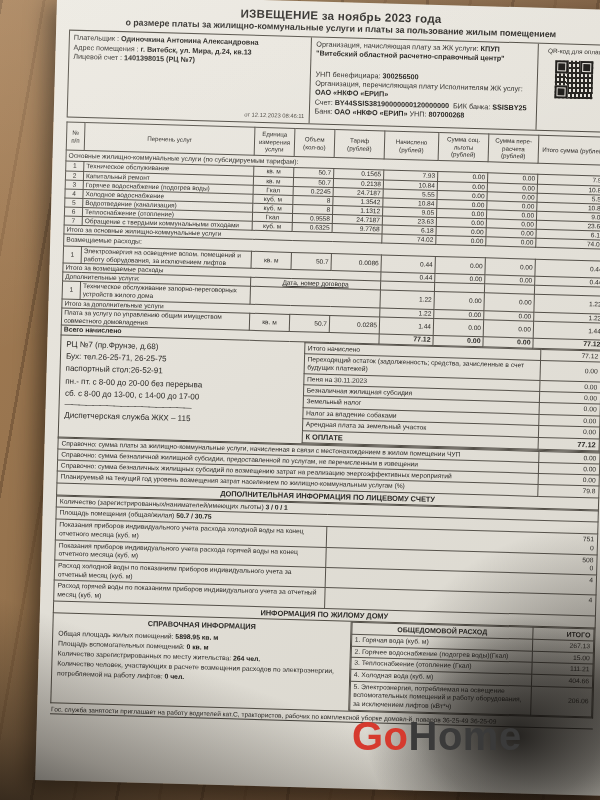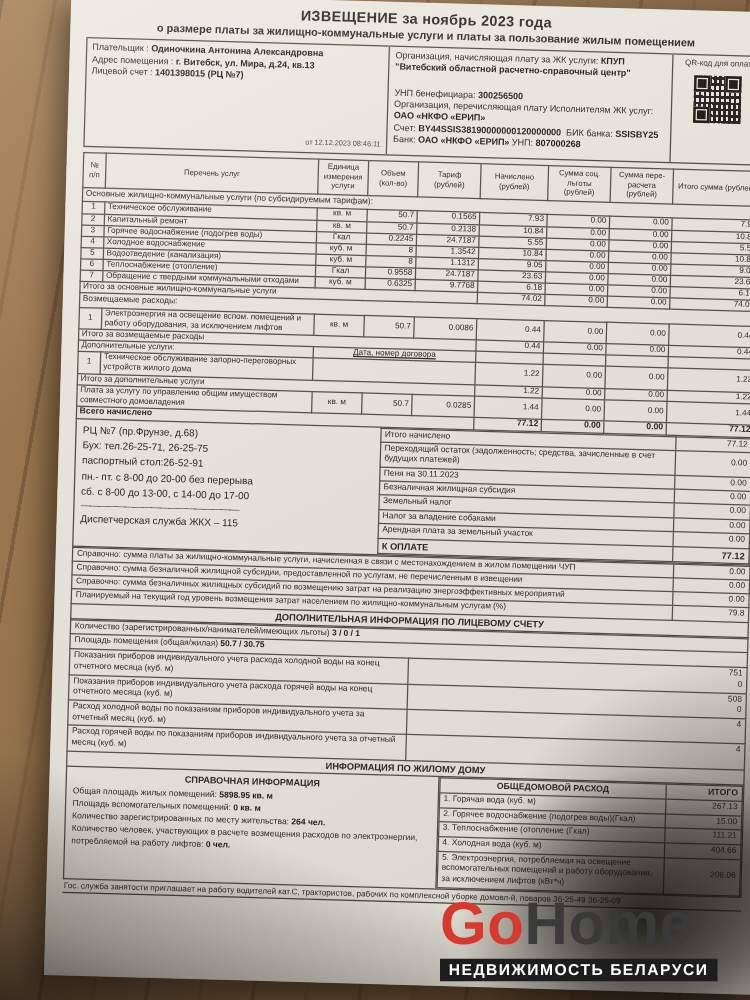--- a/index.html
+++ b/index.html
@@ -79,21 +79,21 @@
 
   .shade{
     position:absolute;inset:0;pointer-events:none;
     background:
       linear-gradient(160deg, rgba(255,252,244,.14) 0%, rgba(0,0,0,0) 35%),
       radial-gradient(150px 120px at 86% 92%, rgba(14,12,10,.85), rgba(14,12,10,.45) 55%, rgba(0,0,0,0) 100%),
       radial-gradient(300px 230px at 102% 86%, rgba(22,18,14,.55), rgba(0,0,0,0) 72%),
       linear-gradient(200deg, rgba(0,0,0,0) 80%, rgba(24,19,14,.4) 93%, rgba(10,8,6,.65) 100%);
   }
   .brand{position:absolute;left:352px;top:716px;line-height:1;}
-  .brand .logo{font-weight:bold;font-size:48px;letter-spacing:.5px;}
+  .brand .logo{font-weight:bold;font-size:40px;letter-spacing:.5px;}
   .brand .go{color:#d63a2e;}
   .brand .home{color:#3a3a3a;}
   .brand .tagline{display:inline-block;margin-top:3px;background:#1d1d1d;color:#fff;
     font-weight:bold;font-size:12.5px;letter-spacing:1.2px;padding:3px 7px 2px;}
 </style>
 </head>
 <body>
 
 <div class="photo">
   <div class="wood"></div>
@@ -509,15 +509,14 @@
 
       <div class="footer-line">Гос. служба занятости приглашает на работу водителей кат.С, трактористов, рабочих по комплексной уборке  домовл-й, поваров 36-25-49 36-25-09</div>
 
     </div>
   </div>
 
   <div class="shade"></div>
 
   <div class="brand">
     <div class="logo"><span class="go">Go</span><span class="home">Home</span></div>
-    <div class="tagline">НЕДВИЖИМОСТЬ БЕЛАРУСИ</div>
   </div>
 </div>
 
 </body></html>

